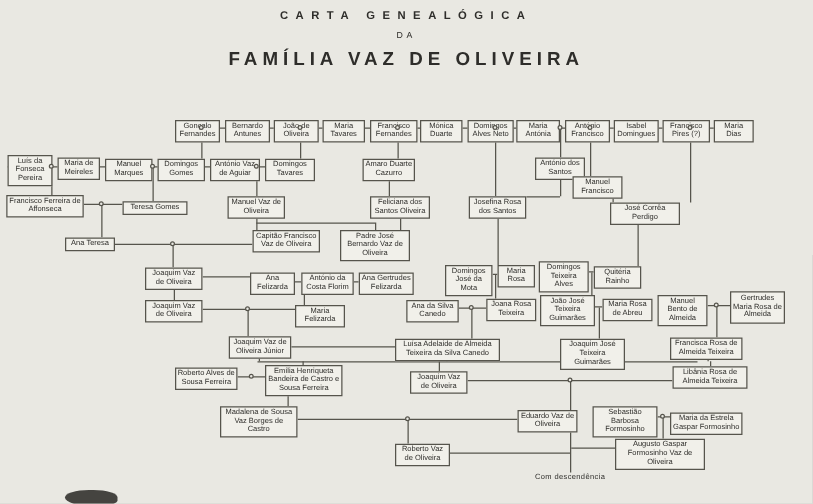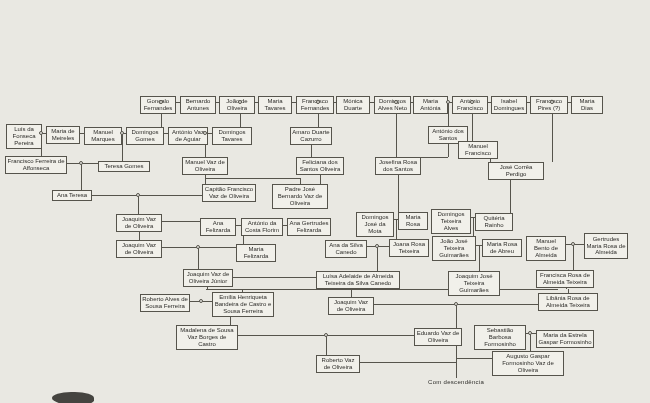--- a/index.html
+++ b/index.html
@@ -30,20 +30,25 @@
   .footer-label{position:absolute;z-index:2;font-size:6px;letter-spacing:0.3px;}
   .scan-mark{
     position:absolute;z-index:4;left:52px;top:392px;width:42px;height:13px;
     background:#33322f;border-radius:50% 50% 40% 60%;opacity:.9;
   }
 </style>
 </head>
 <body>
 
 <div class="page">
+  <div class="titles">
+    <div class="t1">CARTA GENEALÓGICA</div>
+    <div class="t2">DA</div>
+    <div class="t3">FAMÍLIA VAZ DE OLIVEIRA</div>
+  </div>
 
   <div id="tree">
       <div class="person" style="left: 140px; top: 96px; width: 36px; min-height: 14px;">Gonçalo Fernandes</div>
       <div class="person" style="left: 180px; top: 96px; width: 36px; min-height: 14px;">Bernardo Antunes</div>
       <div class="person" style="left: 219px; top: 96px; width: 36px; min-height: 14px;">João de Oliveira</div>
       <div class="person" style="left: 258px; top: 96px; width: 34px; min-height: 14px;">Maria Tavares</div>
       <div class="person" style="left: 296px; top: 96px; width: 38px; min-height: 14px;">Francisco Fernandes</div>
       <div class="person" style="left: 336px; top: 96px; width: 34px; min-height: 14px;">Mónica Duarte</div>
       <div class="person" style="left: 374px; top: 96px; width: 37px; min-height: 14px;">Domingos Alves Neto</div>
       <div class="person" style="left: 413px; top: 96px; width: 35px; min-height: 14px;">Maria Antónia</div>

